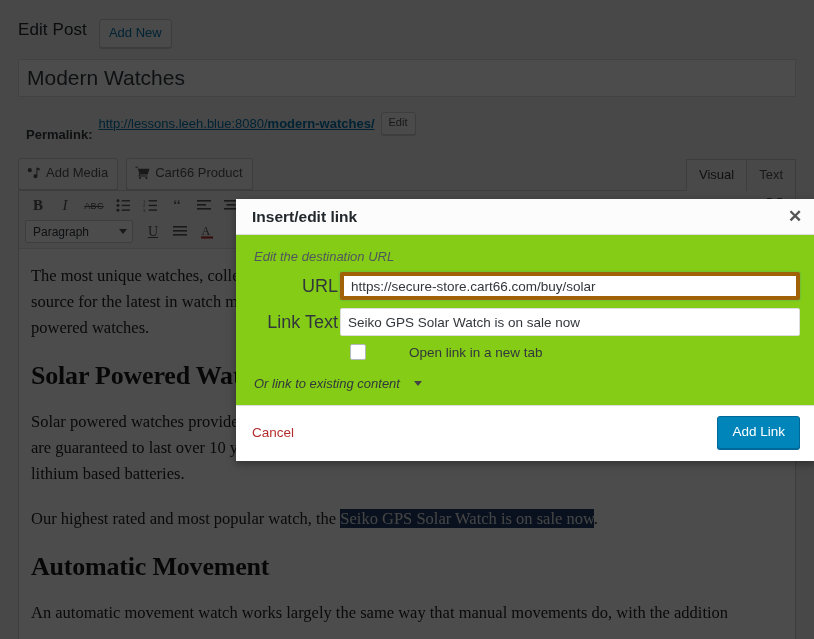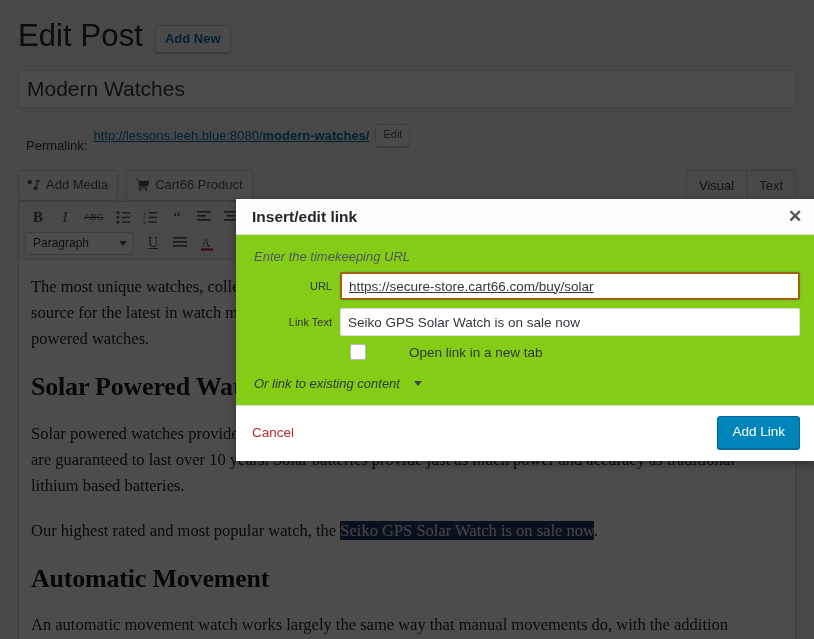--- a/index.html
+++ b/index.html
@@ -32,31 +32,31 @@
   }
 
   
   .page-head {
     display: flex;
     align-items: center;
     gap: 12px;
     padding: 6px 0 14px 0;
   }
   .page-title {
-    font-size: 31px;
+    font-size: 17px;
     font-weight: 400;
     color: #23282d;
     line-height: 1.3;
     margin: 0;
     letter-spacing: .1px;
   }
   .add-new-btn {
     display: inline-block;
     font-size: 13px;
-    font-weight: 700;
+    font-weight: 400;
     color: #0073aa;
     background: #f7f7f7;
     border: 1px solid #ccc;
     border-radius: 3px;
     padding: 3px 9px 4px 9px;
     line-height: 1.5;
     box-shadow: 0 1px 0 #ccc;
     cursor: pointer;
     position: relative;
     top: 3px;
@@ -80,21 +80,21 @@
 
   
   .permalink-row {
     display: flex;
     align-items: center;
     gap: 6px;
     margin: 9px 0 0 8px;
     font-size: 13px;
     color: #32373c;
   }
-  .permalink-label { font-weight: 400; margin-top: 21px; }
+  .permalink-label { font-weight: 700; margin-top: 21px; }
   .permalink-link {
     color: #0073aa;
     text-decoration: underline;
     cursor: pointer;
   }
   .permalink-slug { font-weight: 700; }
   .edit-slug-btn {
     font-size: 11px;
     color: #555;
     background: #f7f7f7;
@@ -285,40 +285,39 @@
     margin: 0 0 8px 2px;
   }
   .field-row {
     display: flex;
     align-items: center;
     margin-bottom: 8px;
   }
   .field-label {
     width: 88px;
     text-align: right;
-    padding-right: 8px;
-    font-size: 11px;
+    padding-right: 2px;
+    font-size: 18px;
     color: #32373c;
   }
   .field-input {
     flex: 1;
     height: 28px;
     font-size: 13.5px;
     font-family: "Liberation Sans", sans-serif;
     color: #32373c;
     padding: 2px 7px;
     background: #fff;
     border: 1px solid #ddd;
     border-radius: 2px;
     outline: none;
   }
   .field-input.focused {
-    border: 2px solid #a16207;
+    border: 4px solid #a16207;
     box-shadow: 0 0 2px rgba(30,140,190,.6);
-    text-decoration: underline;
   }
   .checkbox-row {
     display: flex;
     align-items: center;
     margin: 6px 0 2px 98px;
   }
   .checkbox-box {
     width: 16px;
     height: 16px;
     border: 1px solid #b4b9be;
@@ -551,21 +550,21 @@
 <div id="overlay"></div>
 
 <div class="modal">
 
   <div class="modal-header">
     <span class="modal-title">Insert/edit link</span>
     <span class="modal-close">✕</span>
   </div>
 
   <div class="modal-body">
-    <p class="field-hint">Enter the timekeeping URL</p>
+    <p class="field-hint">Edit the destination URL</p>
 
     <div class="field-row">
       <label class="field-label">URL</label>
       <input class="field-input focused" type="text" value="https://secure-store.cart66.com/buy/solar" style="">
     </div>
 
     <div class="field-row">
       <label class="field-label">Link Text</label>
       <input class="field-input" type="text" value="Seiko GPS Solar Watch is on sale now" style="">
     </div>

